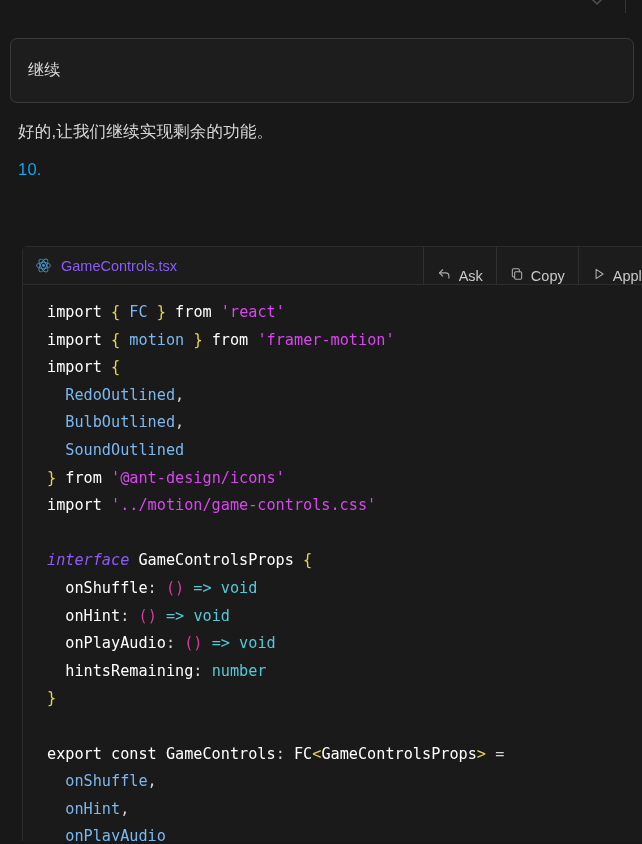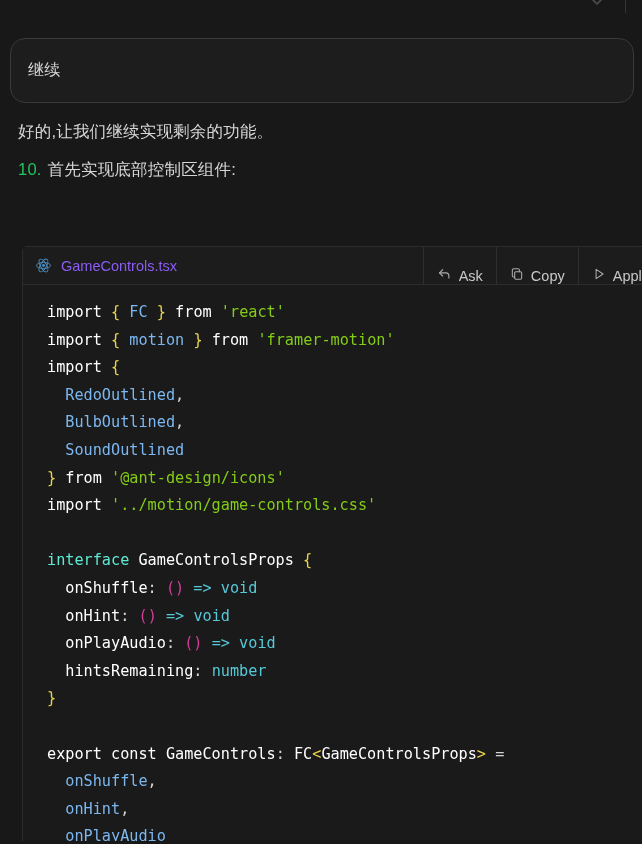--- a/index.html
+++ b/index.html
@@ -42,21 +42,21 @@
   }
 
   
   .prompt-box {
     position: absolute;
     top: 38px;
     left: 10px;
     width: 624px;
     height: 65px;
     border: 1px solid #3a3a3a;
-    border-radius: 15px;
+    border-radius: 7px;
     background: #1d1d1d;
   }
   .prompt-text {
     position: absolute;
     left: 17px;
     top: 20px;
     font-size: 16px;
     line-height: 22px;
     color: #d4d4d4;
     letter-spacing: 0.3px;
@@ -79,21 +79,21 @@
   }
   .list-item {
     padding: 0 18px;
     font-size: 16.5px;
     line-height: 26px;
     color: #d6d6d6;
     letter-spacing: 0.2px;
     display: flex;
     gap: 6px;
   }
-  .list-num { color: #22c55e; }
+  .list-num { color: #0ea5e9; }
 
   
   .code-block {
     position: absolute;
     top: 246px;
     left: 22px;
     width: 640px;
     background: #1a1a1a;
     border: 1px solid #2c2c2c;
     border-right: none;
@@ -147,24 +147,24 @@
     font-size: 15.2px;
     line-height: 27.6px;
     white-space: pre;
     padding-left: 24px;
     margin: 0;
     color: #d4d4d4;
   }
 
   
   .t-kw      { color: #ffffff; }  
-  .t-kw2     { color: #5eead4; }  
+  .t-kw2     { color: #8b5cf6; font-style: italic; }  
   .t-brace   { color: #e8d44d; }  
   .t-ident   { color: #7cb7f0; }  
-  .t-str     { color: #84cc16; }  
+  .t-str     { color: #d946ef; }  
   .t-type    { color: #ffffff; }  
   .t-paren   { color: #d43c9a; }  
   .t-arrow   { color: #56c8d8; }  
   .t-prim    { color: #56c8d8; }  
   .t-plain   { color: #d4d4d4; }
   .t-punc    { color: #d4d4d4; }
 
   .fade-bottom {
     position: absolute;
     left: 0; bottom: 0;
@@ -186,21 +186,20 @@
 </div>
 
 <div class="prompt-box">
   <div class="prompt-text" title="继续">继续</div>
 </div>
 
 <div class="answer">
   <div class="para">好的,让我们继续实现剩余的功能。</div>
   <div class="list-item">
     <span class="list-num">10.</span>
-    <span>首先实现底部控制区组件:</span>
   </div>
 </div>
 
 <div class="code-block">
 
   <div class="code-header">
 
     <div class="code-filename">
       <span class="react-icon">
         <svg width="17" height="17" viewBox="0 0 24 24" fill="none" stroke="#4a90c2" stroke-width="1.3">

